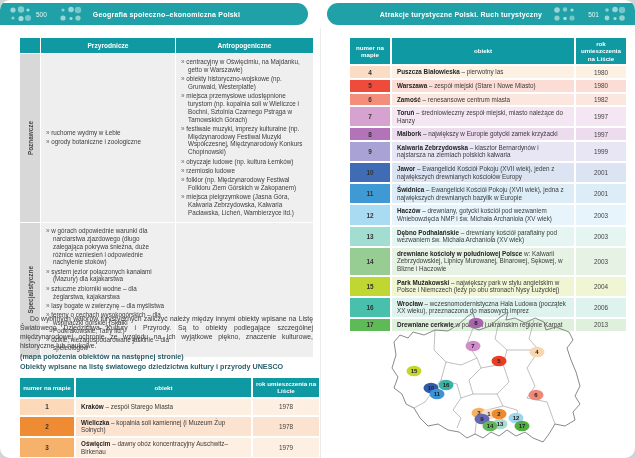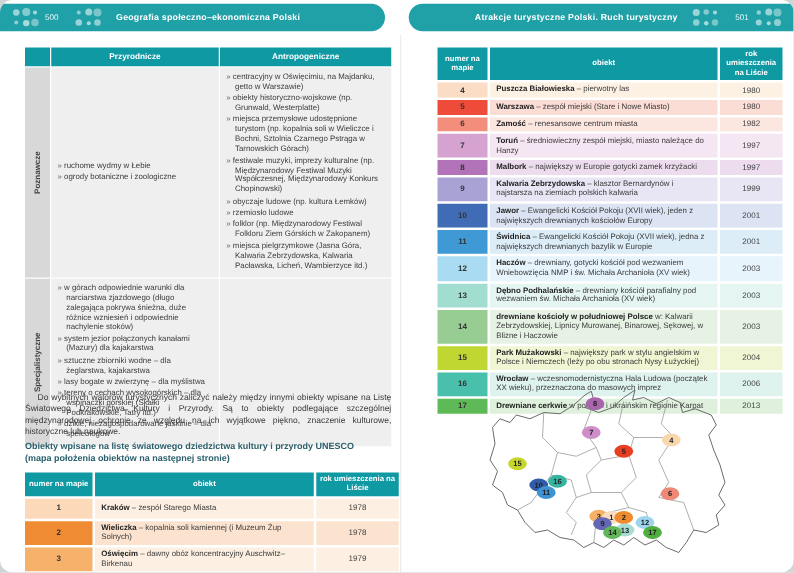--- a/index.html
+++ b/index.html
@@ -153,22 +153,22 @@
           <li>tereny o cechach wysokogórskich – dla wspinaczki górskiej (Skałki Podkrakowskie, Tatry itd.)</li>
           <li>dzikie, niezagospodarowane jaskinie – dla speleologów</li>
         </ul>
     </div>
     <div class="cell"></div>
   </div>
 
   <div class="para"><span class="para-indent"></span><span>Do wybitnych walorów turystycznych zaliczyć należy między innymi obiekty wpisane na Listę Światowego Dziedzictwa Kultury i Przyrody. Są to obiekty podlegające szczególnej międzynarodowej ochronie ze względu na ich wyjątkowe piękno, znaczenie kulturowe, historyczne lub naukowe.</span></div>
 
   <div class="uheading">
+    <div>(mapa położenia obiektów na następnej stronie)</div>
     <div>Obiekty wpisane na listę światowego dziedzictwa kultury i przyrody UNESCO</div>
-    <div>(mapa położenia obiektów na następnej stronie)</div>
   </div>
 
   <table class="utab utab-left">
     <thead>
       <tr>
         <th style="width:50px">numer na mapie</th>
         <th style="width:165px">obiekt</th>
         <th style="width:62px">rok umieszczenia na Liście</th>
       </tr>
     </thead>

